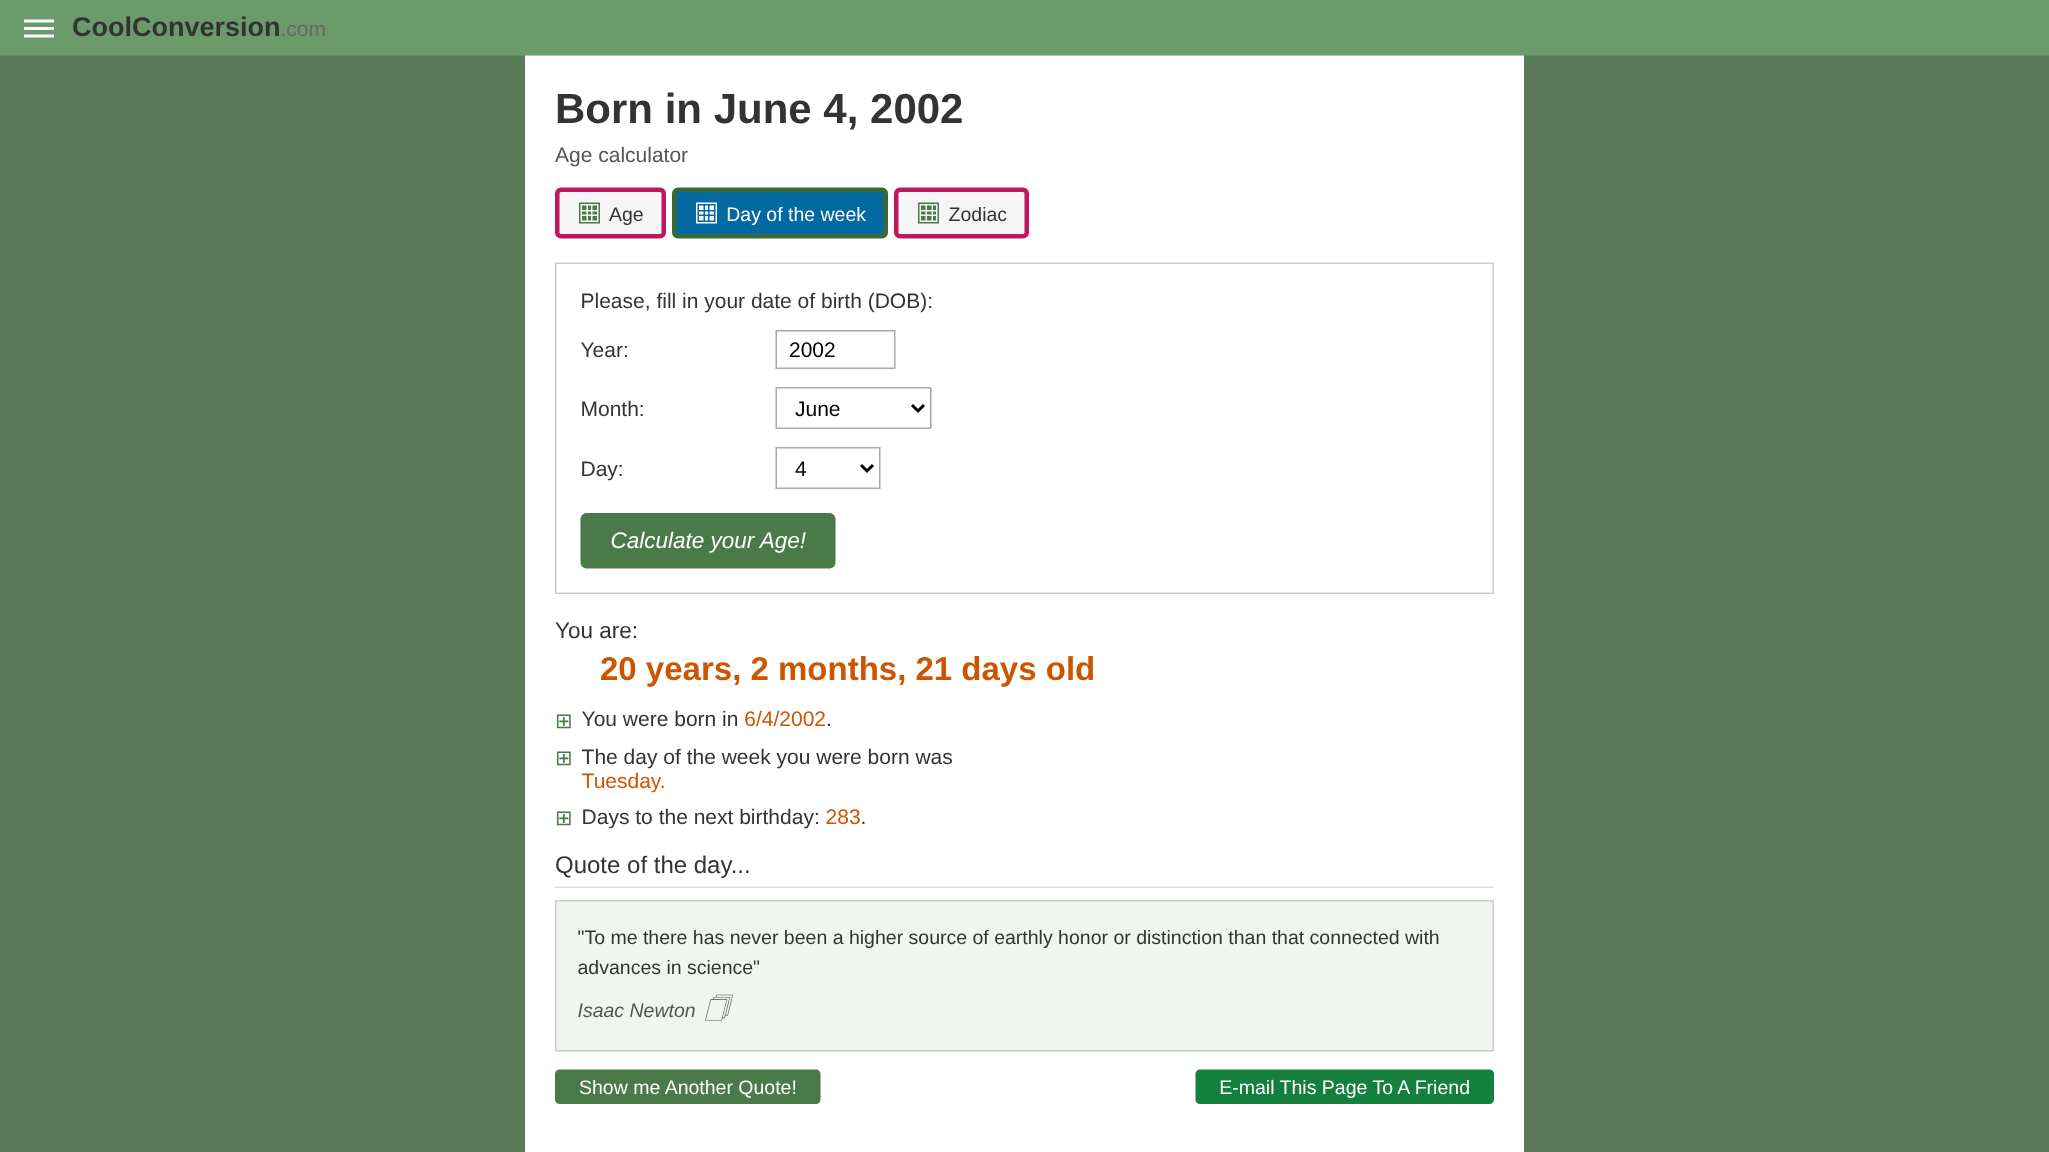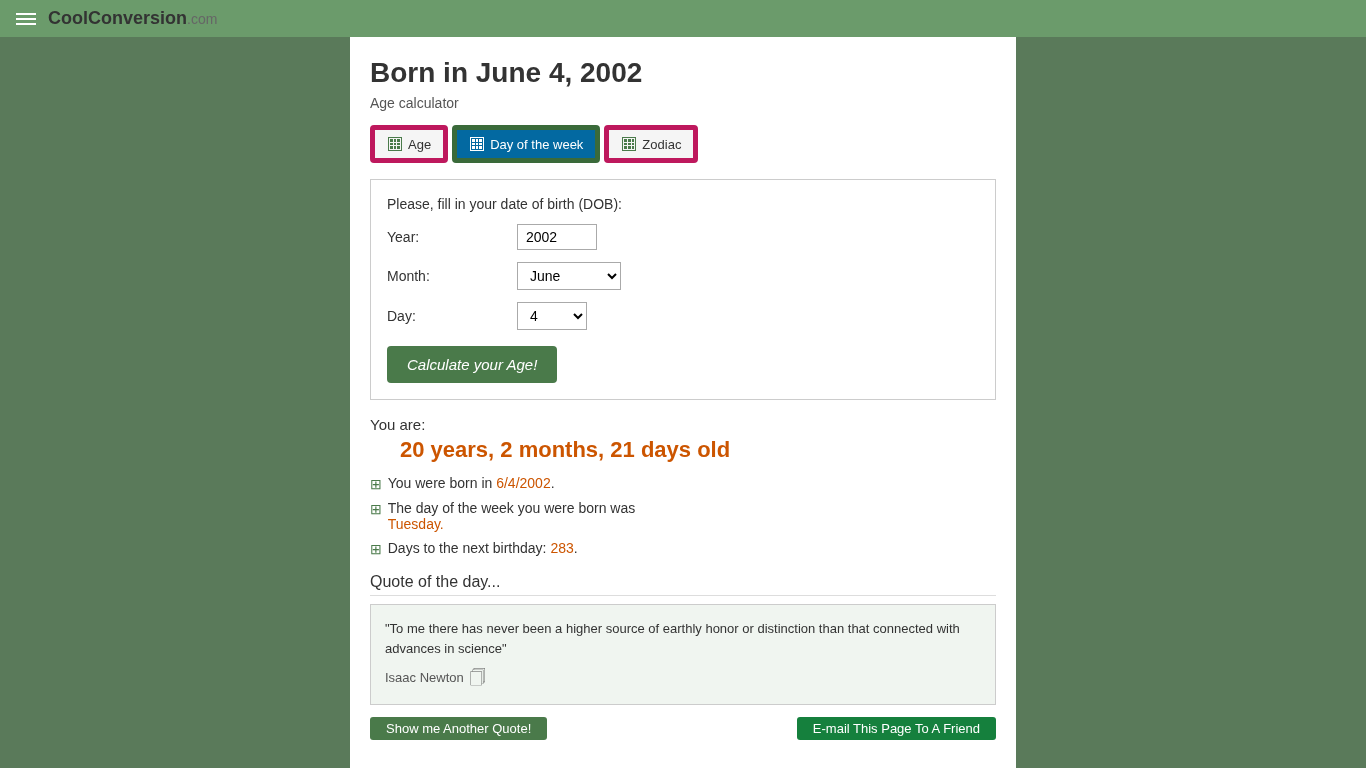--- a/index.html
+++ b/index.html
@@ -67,21 +67,21 @@
       display: flex;
       gap: 4px;
       margin-bottom: 16px;
       align-items: center;
     }
     .tab {
       display: flex;
       align-items: center;
       gap: 5px;
       padding: 6px 12px;
-      border: 5px solid #be185d;
+      border: 3px solid #be185d;
       border-radius: 4px;
       cursor: pointer;
       font-size: 13px;
       background: #f5f5f5;
       color: #333;
       text-decoration: none;
       text-align: right;
     }
     .tab.active {
       background: #0369a1;
@@ -202,20 +202,21 @@
     .quote-box {
       border: 1px solid #ccc;
       background: #f0f5f0;
       padding: 14px;
       margin-bottom: 12px;
       font-size: 13px;
       color: #333;
       line-height: 1.5;
     }
     .quote-author {
+      font-style: italic;
       color: #555;
       margin-top: 8px;
       display: flex;
       align-items: center;
       gap: 6px;
     }
     .copy-icon {
       cursor: pointer;
       color: #555;
       font-size: 16px;

